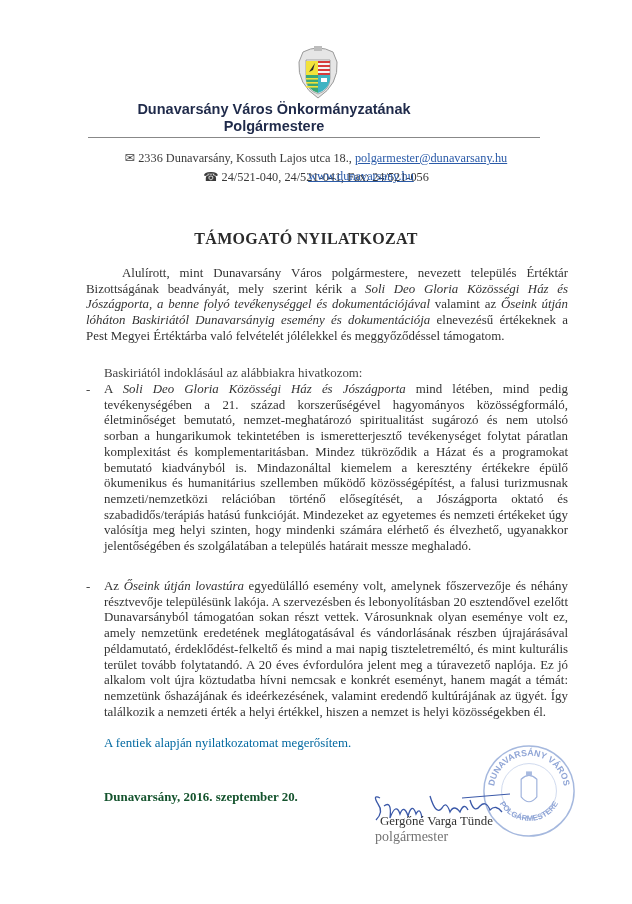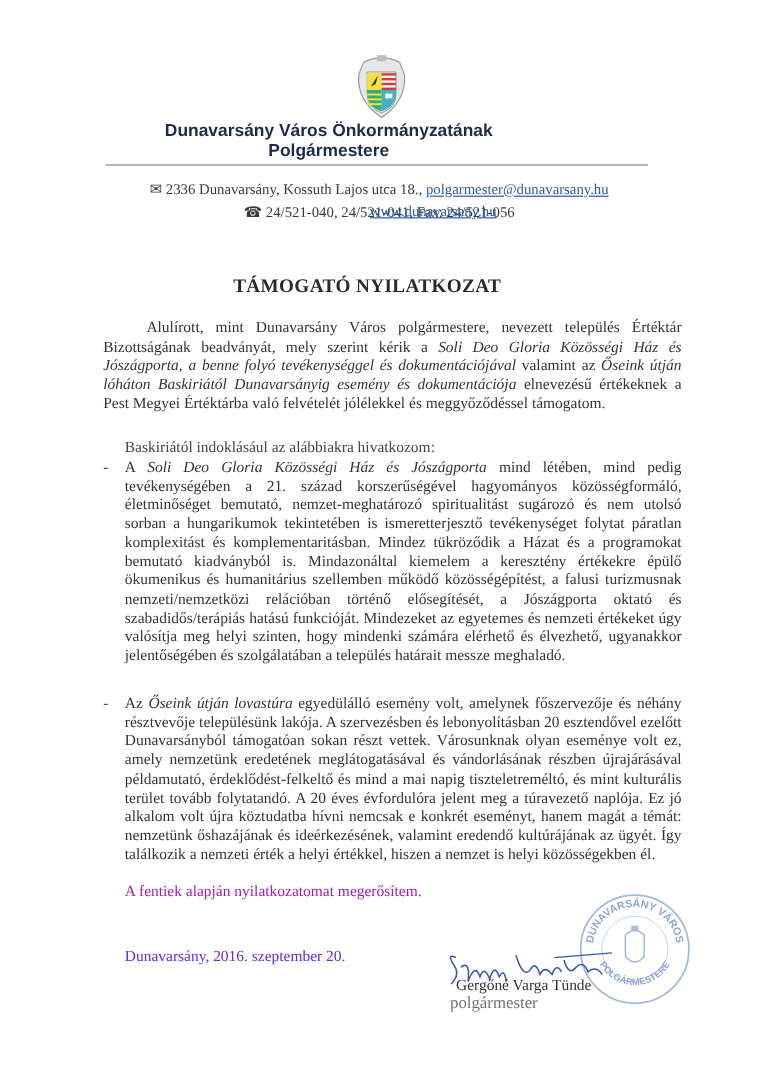--- a/index.html
+++ b/index.html
@@ -21,22 +21,22 @@
   .para { position:absolute; font-size:12.9px; line-height:15.7px;
           text-align:justify; color:#333; }
   .p1 { left:86px; top:266px; width:482px; text-indent:36px; }
   .intro { position:absolute; left:104px; top:366px; font-size:12.9px; color:#444; }
   .bullet { position:absolute; left:86px; font-size:12.9px; color:#444; }
   .b1dash { top:382px; } .b2dash { top:579px; }
   .blist { position:absolute; left:104px; width:464px; font-size:12.9px;
            line-height:15.7px; text-align:justify; color:#333; }
   .b1 { top:382px; } .b2 { top:579px; }
   i { font-style:italic; }
-  .closing { position:absolute; left:104px; top:736px; font-size:12.9px; color:#a21caf; }
-  .dateline { position:absolute; left:104px; top:790px; font-size:12.9px; color:#6d28d9; }
+  .closing { position:absolute; left:104px; top:736px; font-size:12.9px; color:#0369a1; }
+  .dateline { position:absolute; left:104px; top:790px; font-size:12.9px; color:#14532d;font-weight:bold; }
   .signame { position:absolute; left:380px; top:814px; font-size:12.9px; color:#333; }
   .sigrole { position:absolute; left:375px; top:829px; font-size:14px; color:#737373; }
   .signature { position:absolute; left:370px; top:790px; width:150px; height:40px; }
   .stamp { position:absolute; left:480px; top:742px; width:98px; height:98px; }
 </style>
 </head>
 <body>
 
 <svg class="crest" viewBox="0 0 50 56">
   <path d="M10 8 Q25 0 40 8 L44 18 Q46 40 25 54 Q4 40 6 18 Z" fill="#e6e6e6" stroke="#9a9a9a" stroke-width="1"></path>

